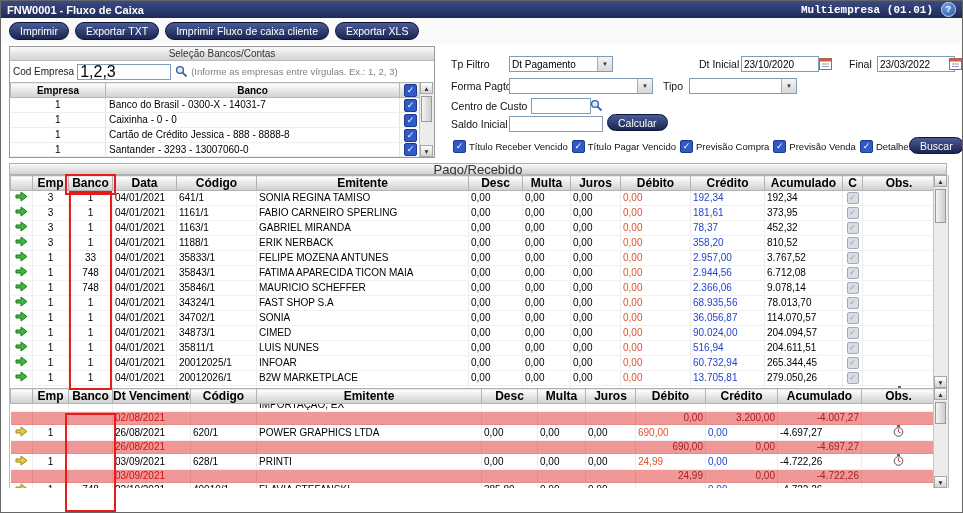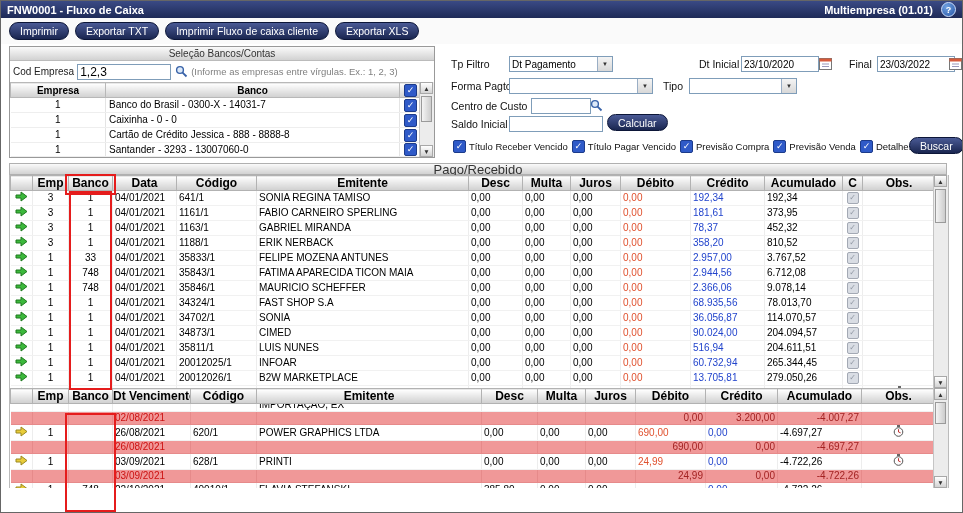--- a/index.html
+++ b/index.html
@@ -1,36 +1,36 @@
 <!DOCTYPE html>
 <html><head>
 <meta charset="utf-8">
 <style>
   html,body{margin:0;padding:0;background:#e8e8e8;}
   .app{position:relative;width:961px;height:511px;border:1px solid #666;background:#fff;overflow:hidden;
        font-family:"Liberation Sans","DejaVu Sans",sans-serif;-webkit-font-smoothing:antialiased;}
   
   .titlebar{height:17px;background:linear-gradient(#3a4a85,#1e2a57);color:#fff;display:flex;
             justify-content:space-between;align-items:center;padding:0 6px;font-size:11px;font-weight:bold;}
-  .tb-right{display:flex;align-items:center;}
+  .tb-right{display:flex;align-items:center;font-family:Liberation Mono, monospace;}
   .help-icon{width:13px;height:13px;border-radius:50%;background:radial-gradient(circle at 35% 30%,#6fa0e0,#2857a8);
              color:#fff;font-size:9px;display:flex;align-items:center;justify-content:center;font-weight:bold;
              margin-left:8px;border:1px solid #cfe0ff;cursor:pointer;}
   
   .toolbar{height:26px;display:flex;align-items:center;gap:6px;padding:0 8px;background:#fafafa;}
   .pill-btn{background:linear-gradient(#4a5a95,#1a2650);color:#fff;border:1px solid #0c1638;border-radius:9px;
             font-size:10.5px;height:18px;padding:0 10px;font-family:inherit;cursor:pointer;white-space:nowrap;}
   
   .top-region{position:relative;height:119px;background:#fff;}
   .sel-panel{position:absolute;left:8px;top:2px;width:426px;height:112px;border:1px solid #999;background:#fff;box-sizing:border-box;}
   .panel-title{height:13px;background:linear-gradient(#fafafa,#d2d2d2);border-bottom:1px solid #bbb;
                text-align:center;font-size:10px;line-height:13px;color:#333;}
   .sel-input-row{height:21px;display:flex;align-items:center;padding:0 3px;gap:3px;}
   .f-lbl, label{font-size:10px;color:#222;white-space:nowrap;}
-  .text-input{height:14px;border:1px solid #7f9db9;font-size:12px;padding:0 2px;font-family:inherit;box-sizing:content-box;}
+  .text-input{height:14px;border:1px solid #7f9db9;font-size:16px;padding:0 2px;font-family:inherit;box-sizing:content-box;}
   #cod-empresa{width:88px;}
   .hint{font-size:9.5px;color:#808080;white-space:nowrap;overflow:hidden;}
   .sel-table-wrap{position:absolute;left:0;top:35px;right:0;bottom:0;}
   table.sel{border-collapse:collapse;table-layout:fixed;width:411px;}
   .sel th{height:14px;font-size:10px;font-weight:bold;background:linear-gradient(#fff,#d0d0d0);
           border:1px solid #b8b8b8;padding:0;}
   .sel td{height:13px;line-height:13px;font-size:10px;border-right:1px solid #e4e4e4;border-bottom:1px solid #eee;
           padding:0 3px;white-space:nowrap;overflow:hidden;}
   .s-emp{text-align:center;}
   .s-cb{text-align:center;padding:0 !important;}

